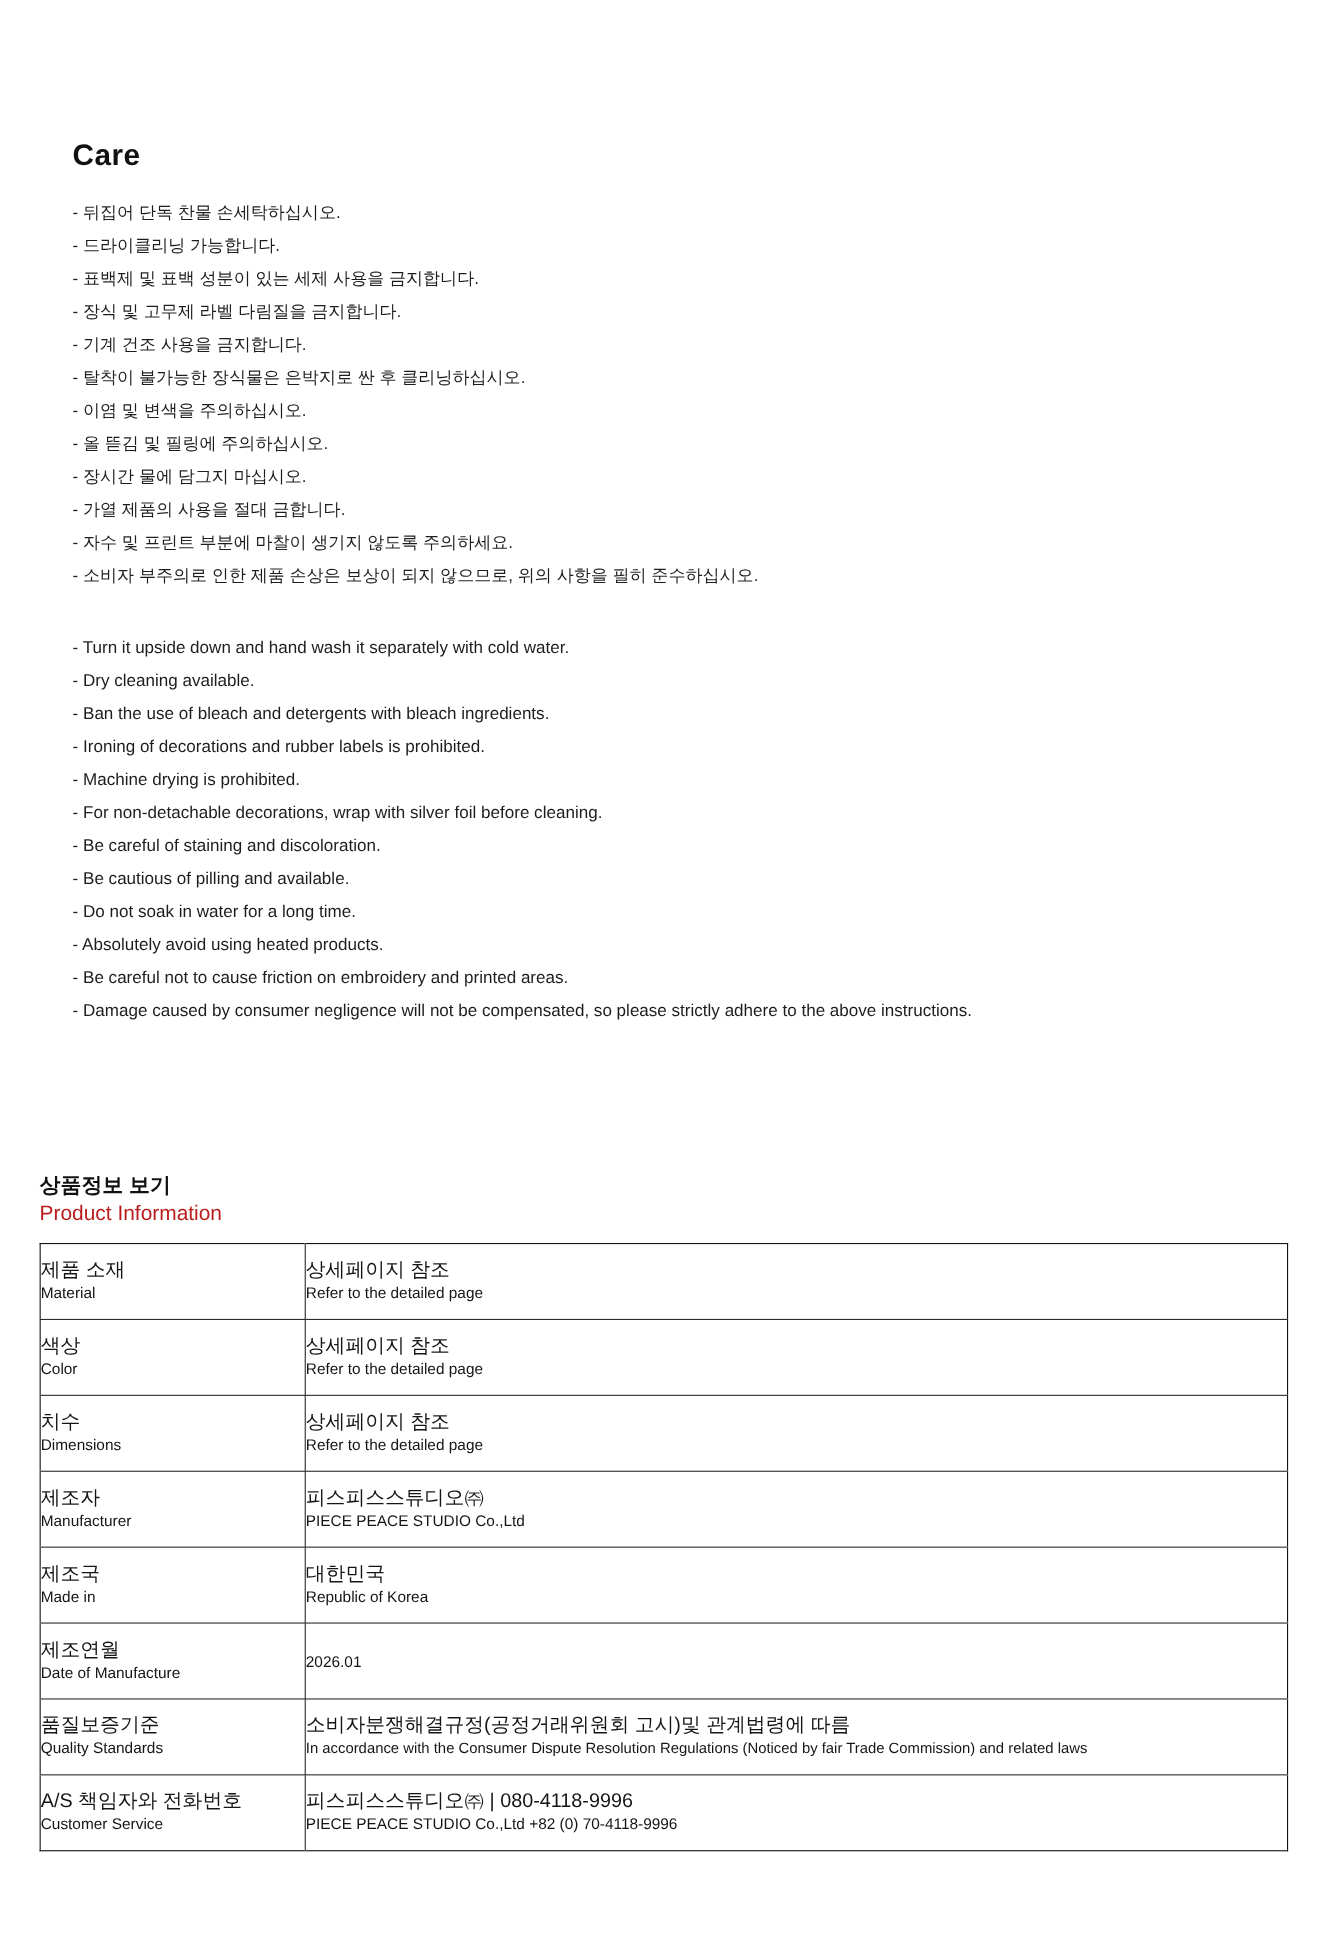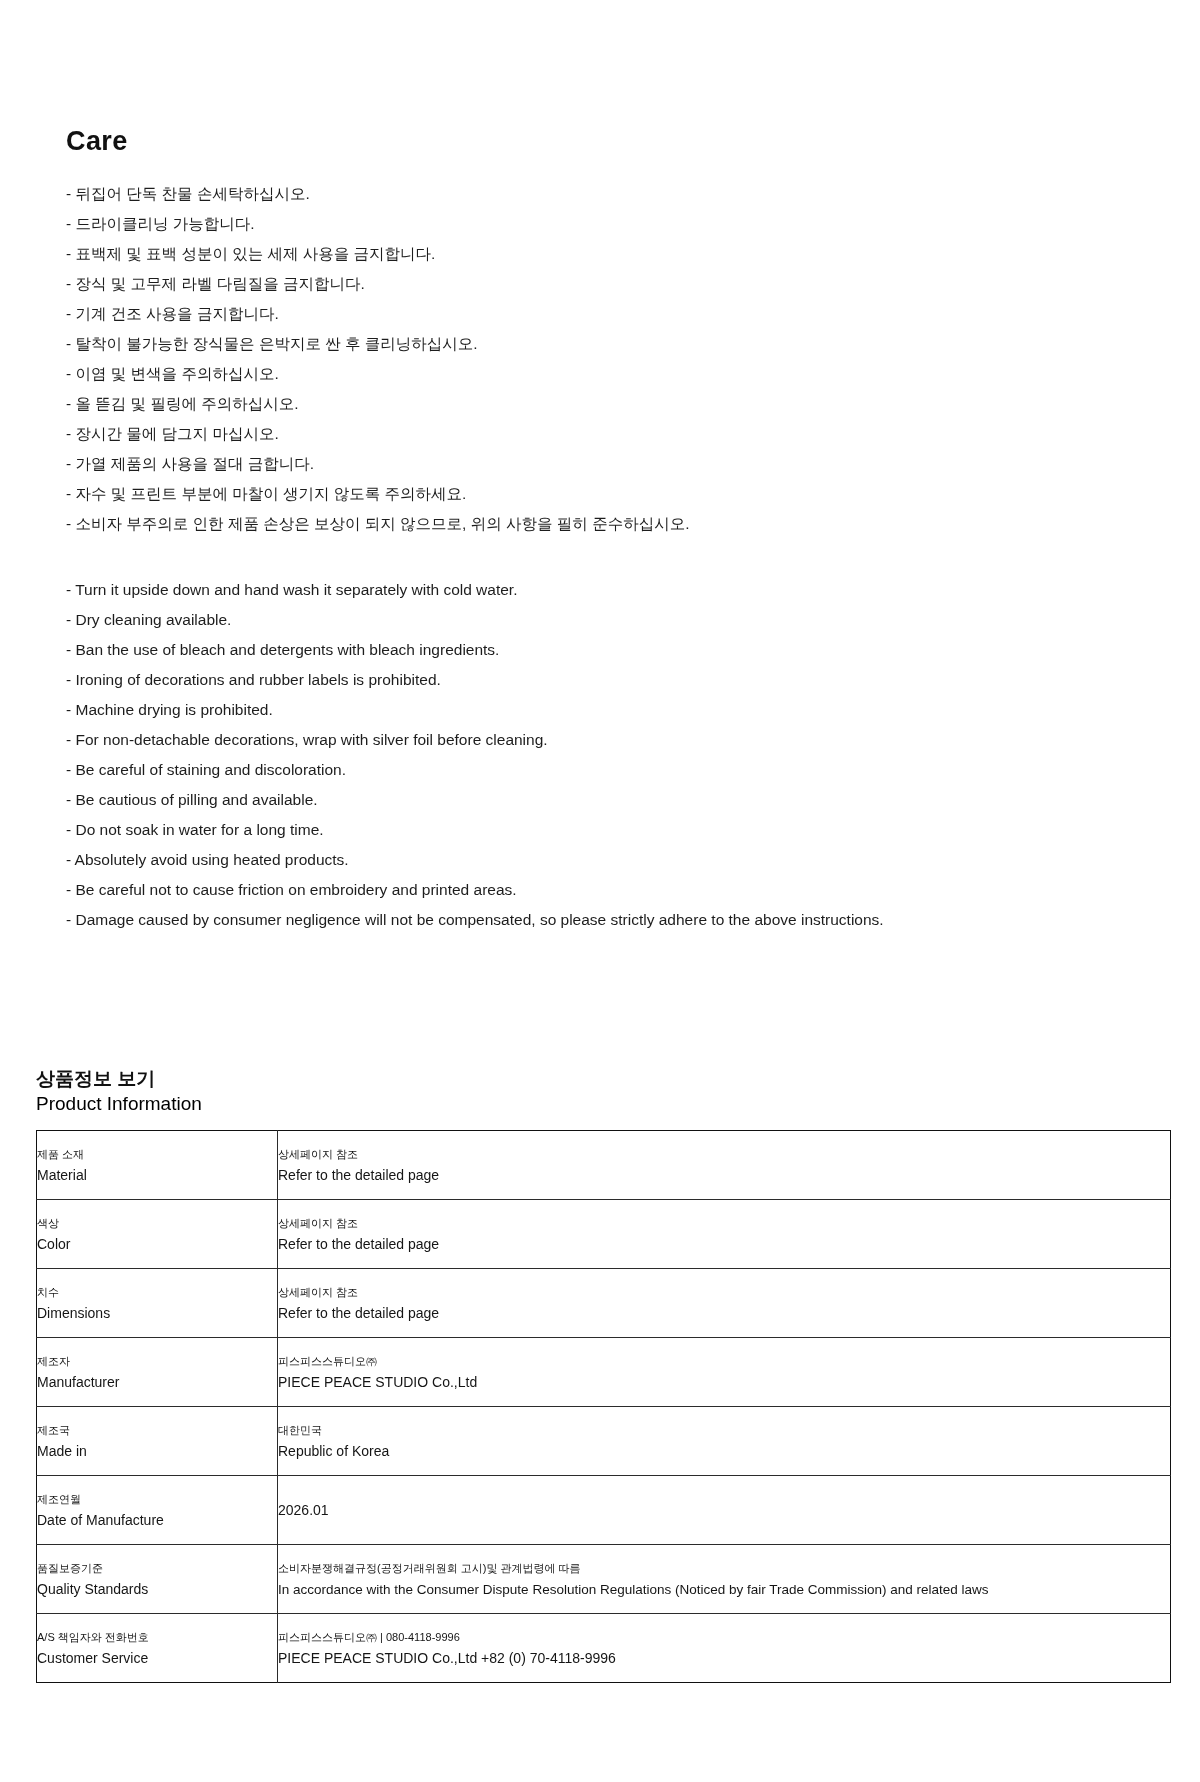--- a/index.html
+++ b/index.html
@@ -69,21 +69,21 @@
     font-size: 19px;
     font-weight: 700;
     line-height: 25px;
     color: #111111;
   }
   .prod-heading .en {
     display: block;
     font-size: 19px;
     font-weight: 400;
     line-height: 25px;
-    color: #000000;
+    color: #b91c1c;
   }
 
   table.info-table {
     border-collapse: collapse;
     width: 1135px;
     table-layout: fixed;
     border-top: 1.6px solid #111111;
     border-bottom: 1.6px solid #111111;
     border-left: 1.6px solid #111111;
     border-right: 1.6px solid #111111;
@@ -103,21 +103,21 @@
     width: 240px;
     border-right: 1px solid #2b2b2b;
     padding-left: 24px;
   }
   td.value-cell {
     padding-left: 28px;
     margin-left: 32px;
   }
   .ko-line {
     display: block;
-    font-size: 11px;
+    font-size: 18px;
     line-height: 21px;
     color: #151515;
   }
   .en-line {
     display: block;
     font-size: 14px;
     line-height: 21px;
     color: #151515;
   }
   .single-line {

